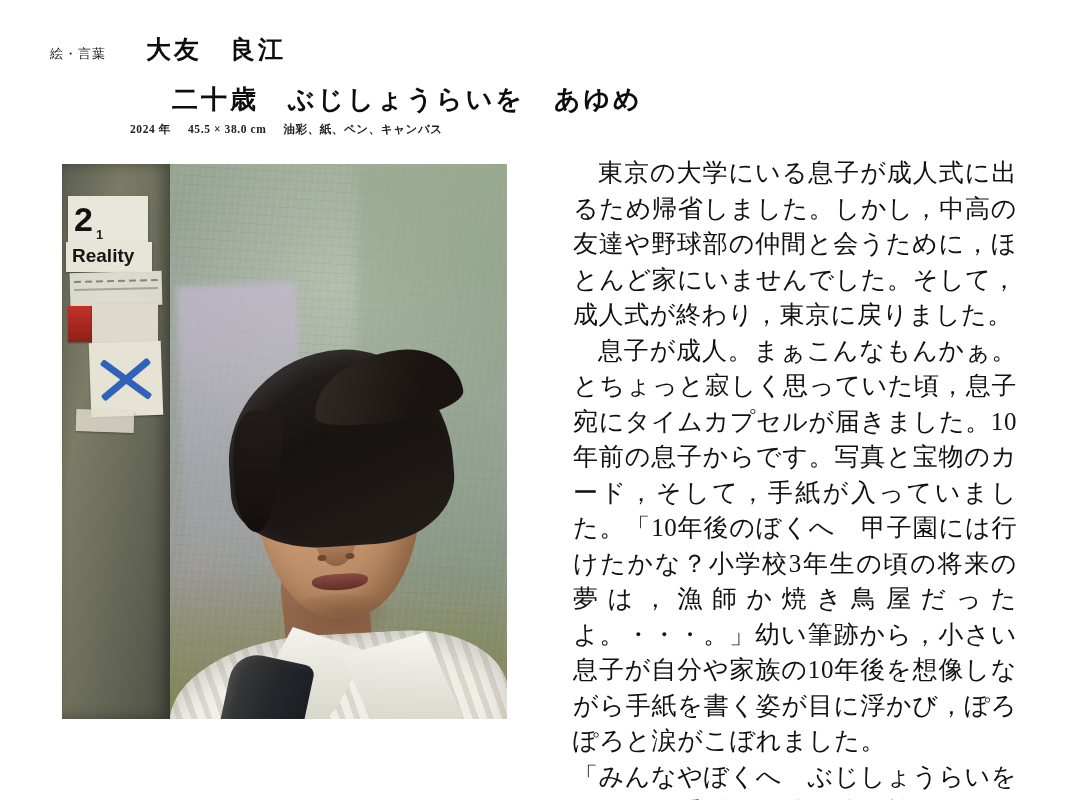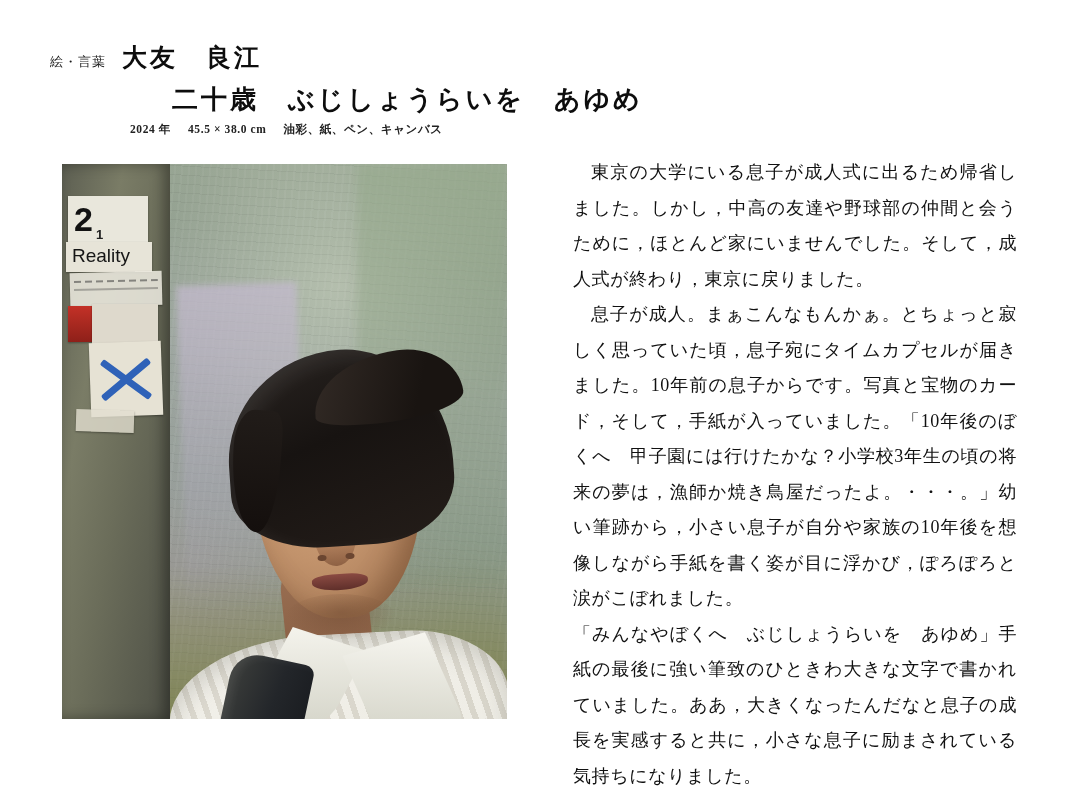--- a/index.html
+++ b/index.html
@@ -17,34 +17,34 @@
   .page {
     position: relative;
     width: 1067px;
     height: 800px;
   }
 
   
   .credit-line {
     position: absolute;
     left: 50px;
-    top: 41px;
+    top: 33px;
     display: flex;
     align-items: baseline;
   }
   .credit-role {
     font-size: 13px;
     letter-spacing: 1px;
     color: #1b1b1b;
   }
   .artist-name {
     font-size: 25px;
     font-weight: 700;
     letter-spacing: 3px;
-    margin-left: 16px;
+    margin-left: 40px;
     color: #0d0d0d;
   }
   .artwork-title {
     position: absolute;
     left: 128px;
     top: 82px;
     font-size: 26px;
     font-weight: 700;
     letter-spacing: 3px;
     color: #0d0d0d;
@@ -141,21 +141,21 @@
   .poster-num .small {
     font-size: 13px;
     margin-left: 3px;
     align-self: flex-end;
     color: #222;
   }
   .poster-reality {
     left: 4px; top: 78px; width: 86px; height: 30px;
     background: #e7e4d8;
     font-family: "Liberation Sans", sans-serif;
-    font-weight: 400;
+    font-weight: 700;
     font-size: 19px;
     color: #151515;
     padding: 3px 0 0 6px;
     box-sizing: border-box;
   }
   .poster-script {
     left: 8px; top: 108px; width: 92px; height: 34px;
     background: rgba(235,232,222,0.88);
     transform: rotate(-1.5deg);
     overflow: hidden;
@@ -357,21 +357,21 @@
 
   
   .text-column {
     position: absolute;
     left: 573px;
     top: 155px;
     width: 444px;
   }
   .text-column p {
     margin: 0;
-    font-size: 18px;
+    font-size: 25px;
     line-height: 35.5px;
     letter-spacing: 0.6px;
     text-indent: 1em;
     text-align: justify;
     color: #111111;
     font-family: "Liberation Serif", "DejaVu Serif", serif;
   }
   .text-column p.no-indent {
     text-indent: 0;
   }

